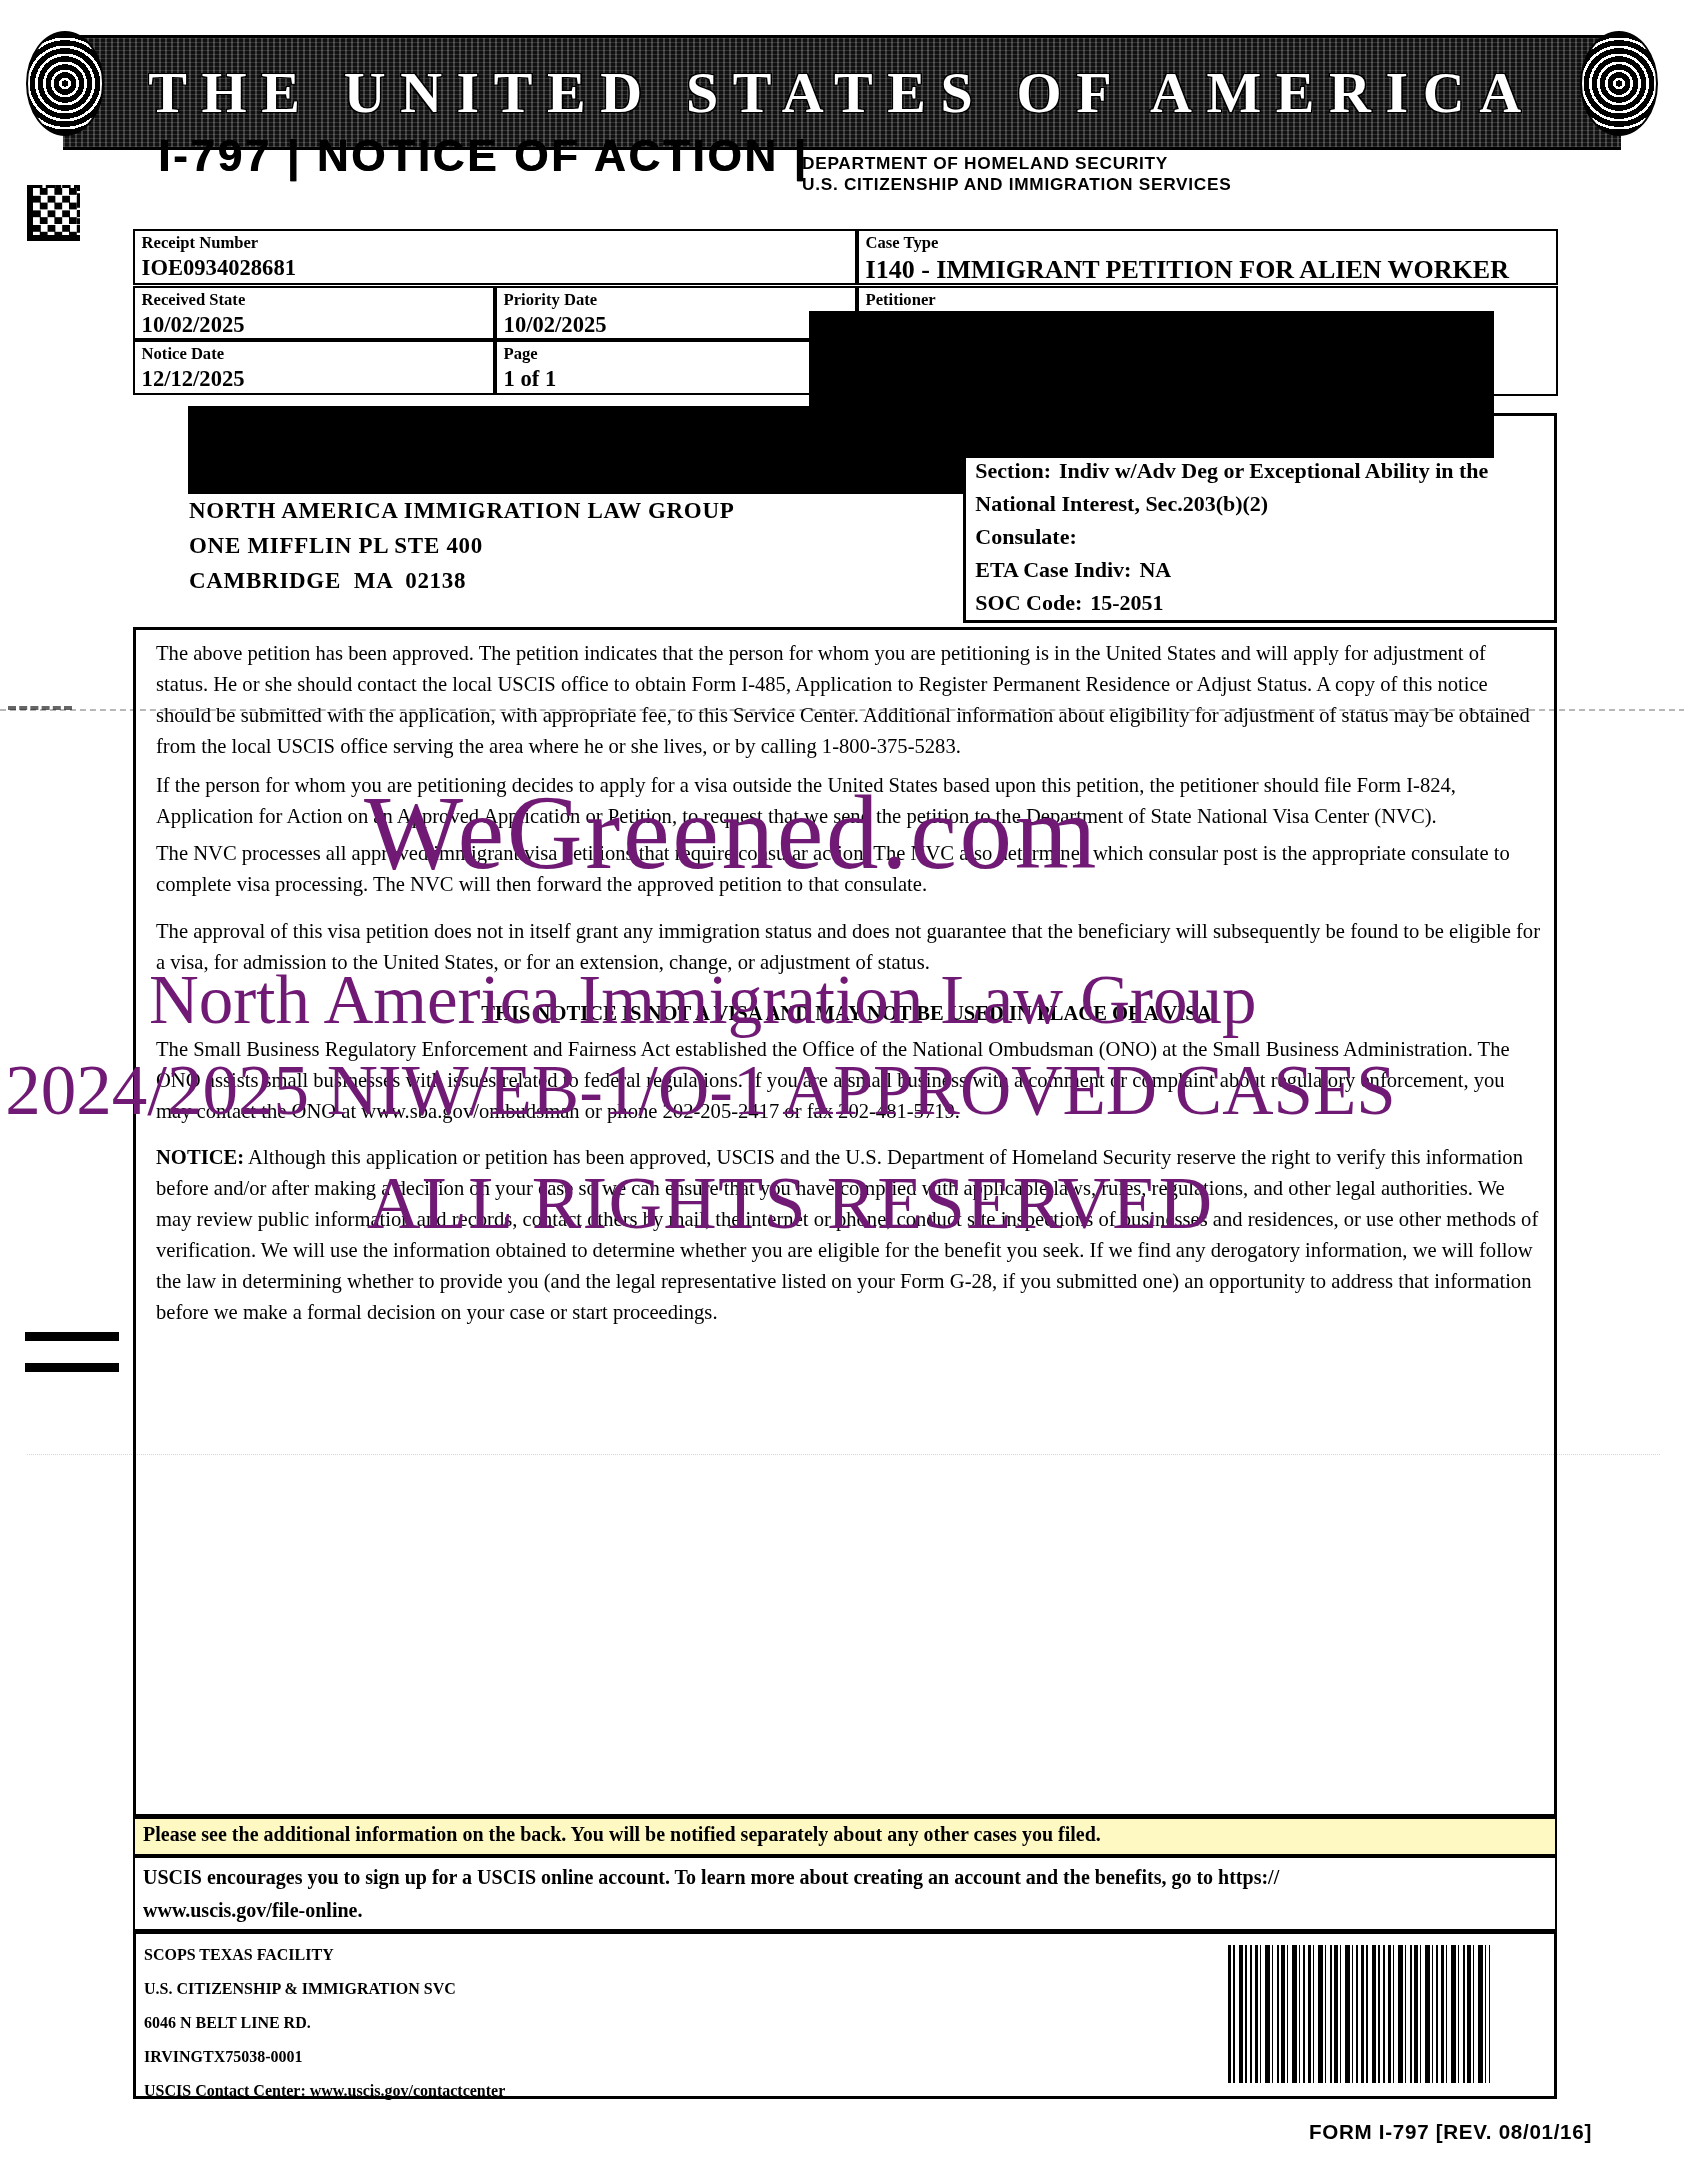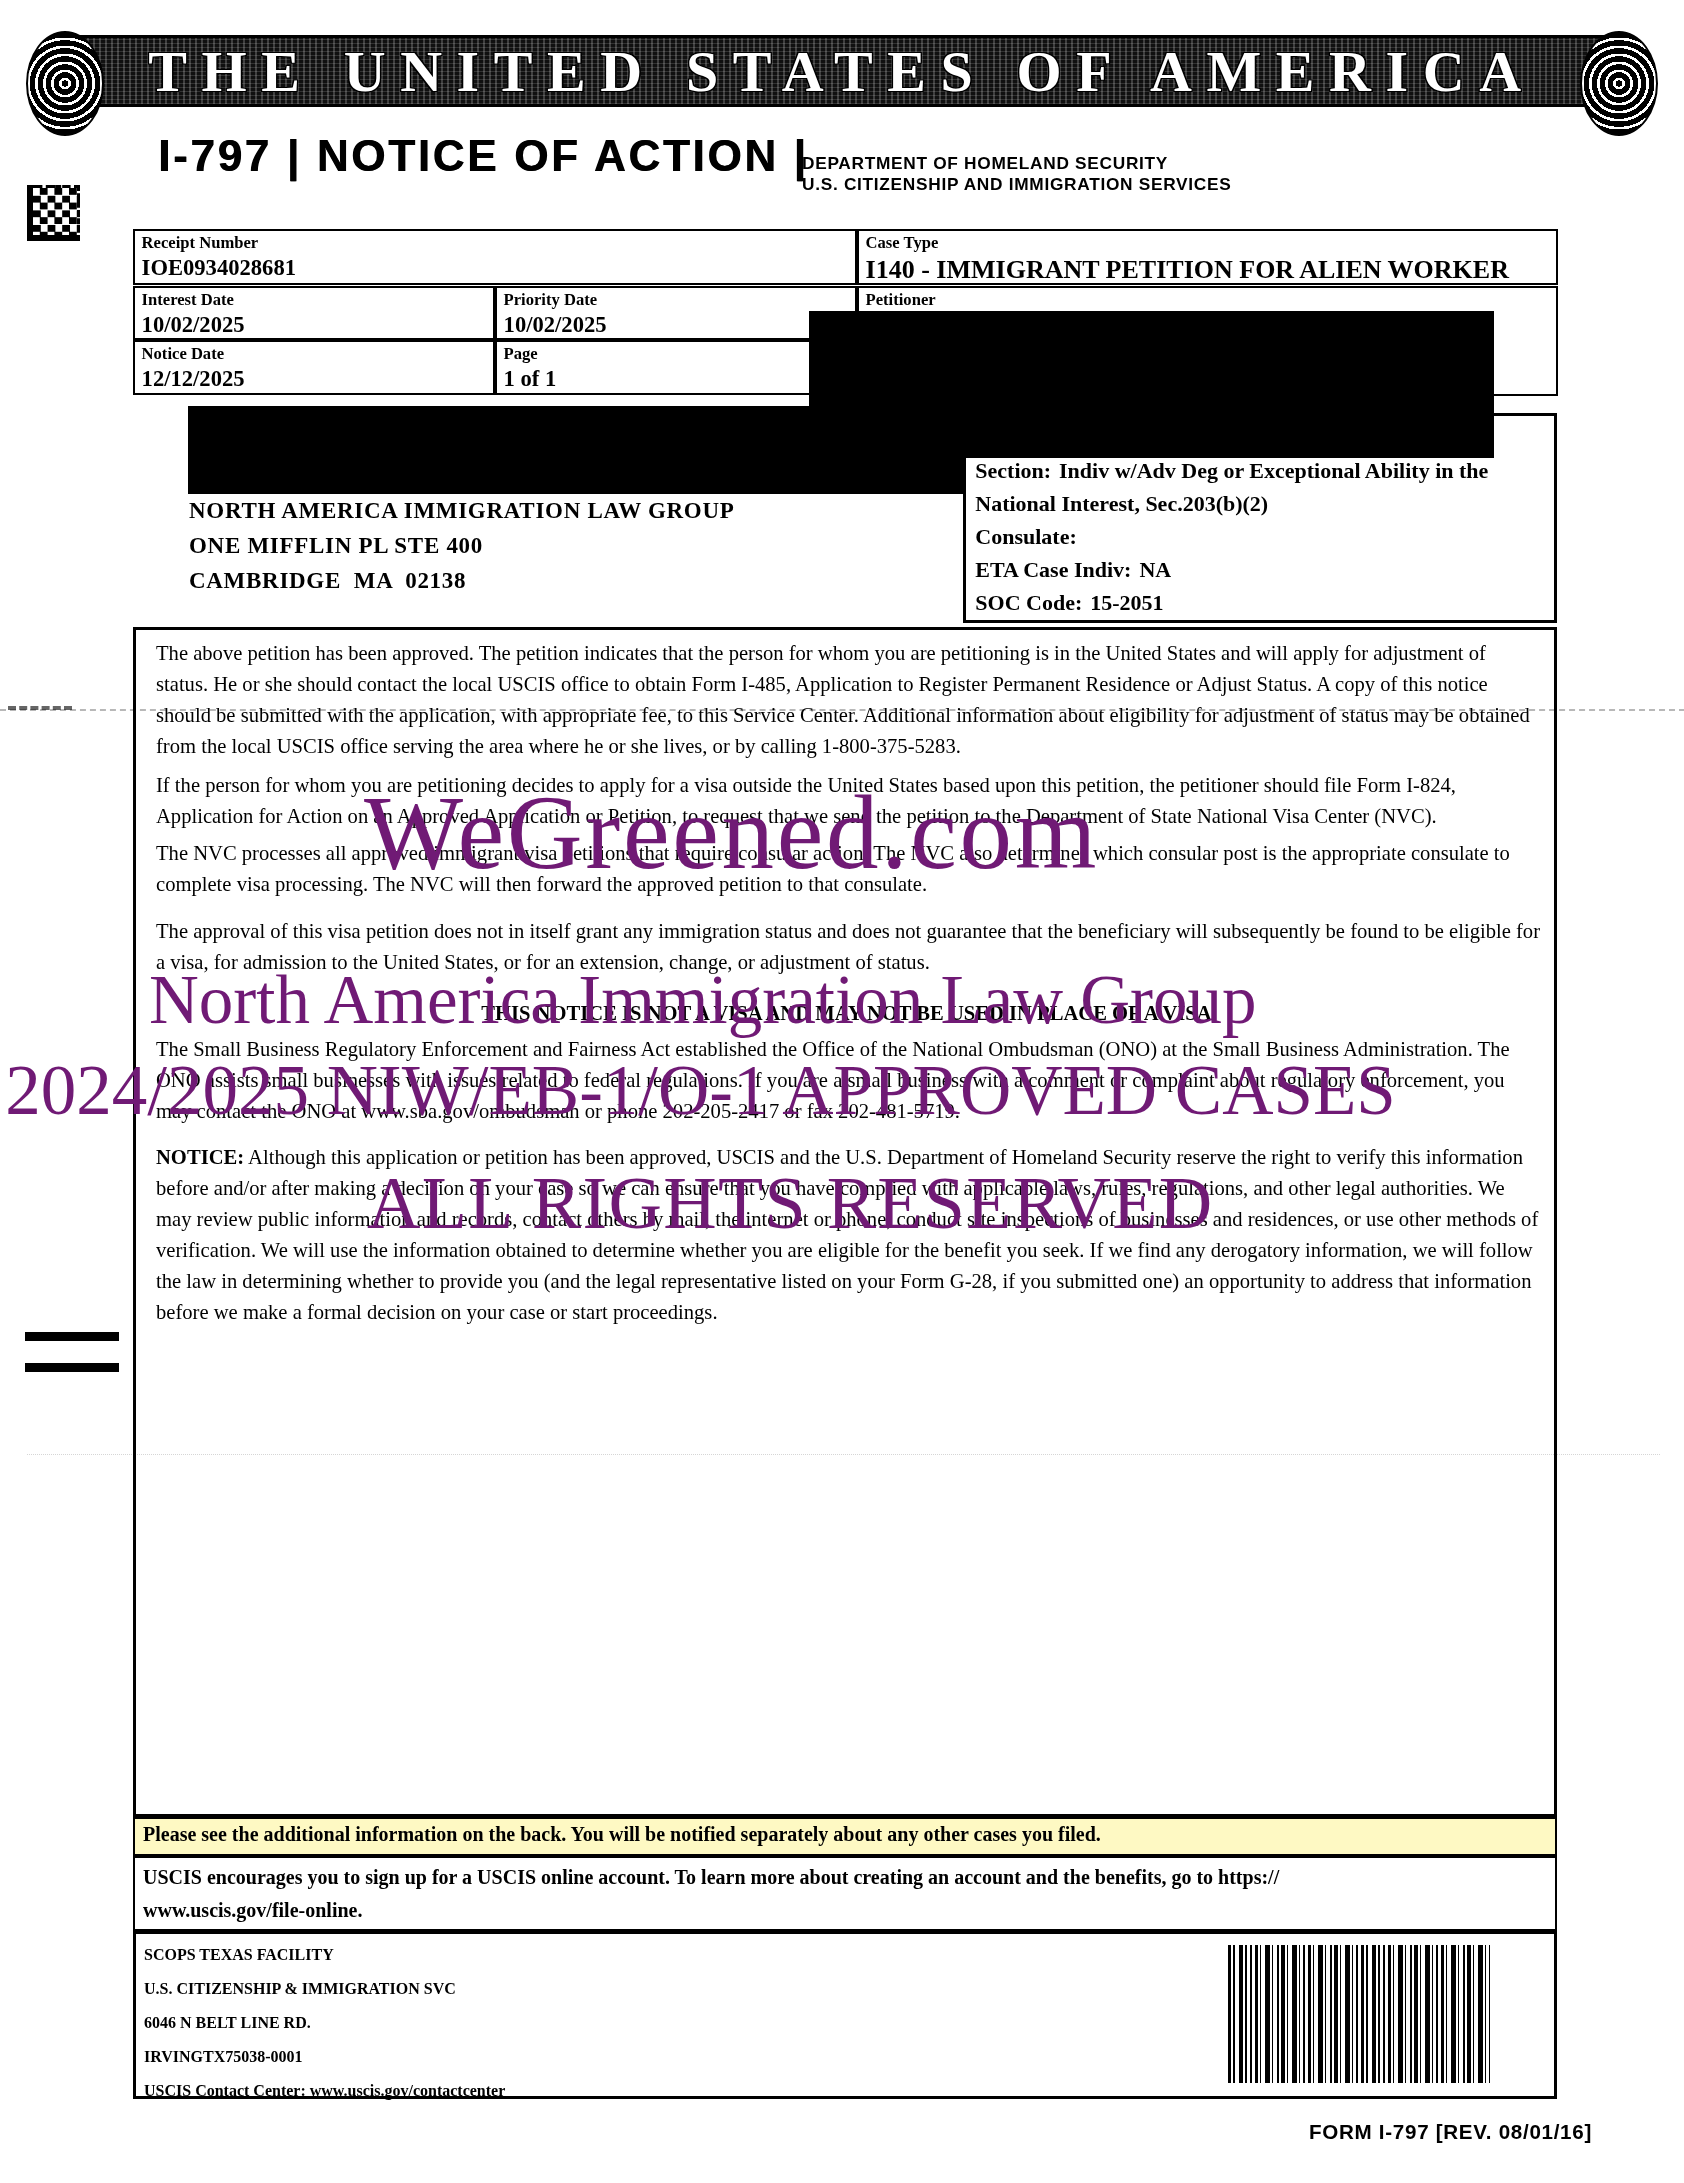--- a/index.html
+++ b/index.html
@@ -4,21 +4,21 @@
 <style>
   html,body{margin:0;padding:0;background:#e8e8e8;}
   #page{
     position:relative;width:1685px;height:2183px;background:#ffffff;
     font-family:"Liberation Serif",serif;color:#000;overflow:hidden;
   }
   *{box-sizing:border-box;}
 
   
   #banner{
-    position:absolute;left:63px;top:35px;width:1558px;height:72px;
+    position:absolute;left:63px;top:35px;width:1558px;height:115px;
     background-color:#101010;
     background-image:
       repeating-linear-gradient(90deg, rgba(255,255,255,.20) 0 2px, transparent 2px 6px),
       repeating-linear-gradient(0deg, rgba(255,255,255,.14) 0 1.3px, transparent 1.3px 4px);
     border-top:3.3px solid #000;border-bottom:3.3px solid #000;
     display:flex;align-items:center;justify-content:center;
   }
   #banner .banner-text{
     font-family:"Liberation Serif",serif;font-weight:bold;font-size:58px;
     letter-spacing:14.6px;color:#fff;white-space:nowrap;
@@ -167,21 +167,21 @@
 
   <div class="cell" style="left:133px;top:229px;width:724px;height:56px;">
     <div class="lbl">Receipt Number</div>
     <div class="val">IOE0934028681</div>
   </div>
   <div class="cell" style="left:857px;top:229px;width:701px;height:56px;">
     <div class="lbl">Case Type</div>
     <div class="val" style="font-size:26px;">I140 - IMMIGRANT PETITION FOR ALIEN WORKER</div>
   </div>
   <div class="cell" style="left:133px;top:286px;width:362px;height:54px;">
-    <div class="lbl">Interest Date</div>
+    <div class="lbl">Received State</div>
     <div class="val">10/02/2025</div>
   </div>
   <div class="cell" style="left:495px;top:286px;width:362px;height:54px;">
     <div class="lbl">Priority Date</div>
     <div class="val">10/02/2025</div>
   </div>
   <div class="cell" style="left:857px;top:286px;width:701px;height:110px;">
     <div class="lbl">Petitioner</div>
   </div>
   <div class="cell" style="left:133px;top:340px;width:362px;height:55px;">

